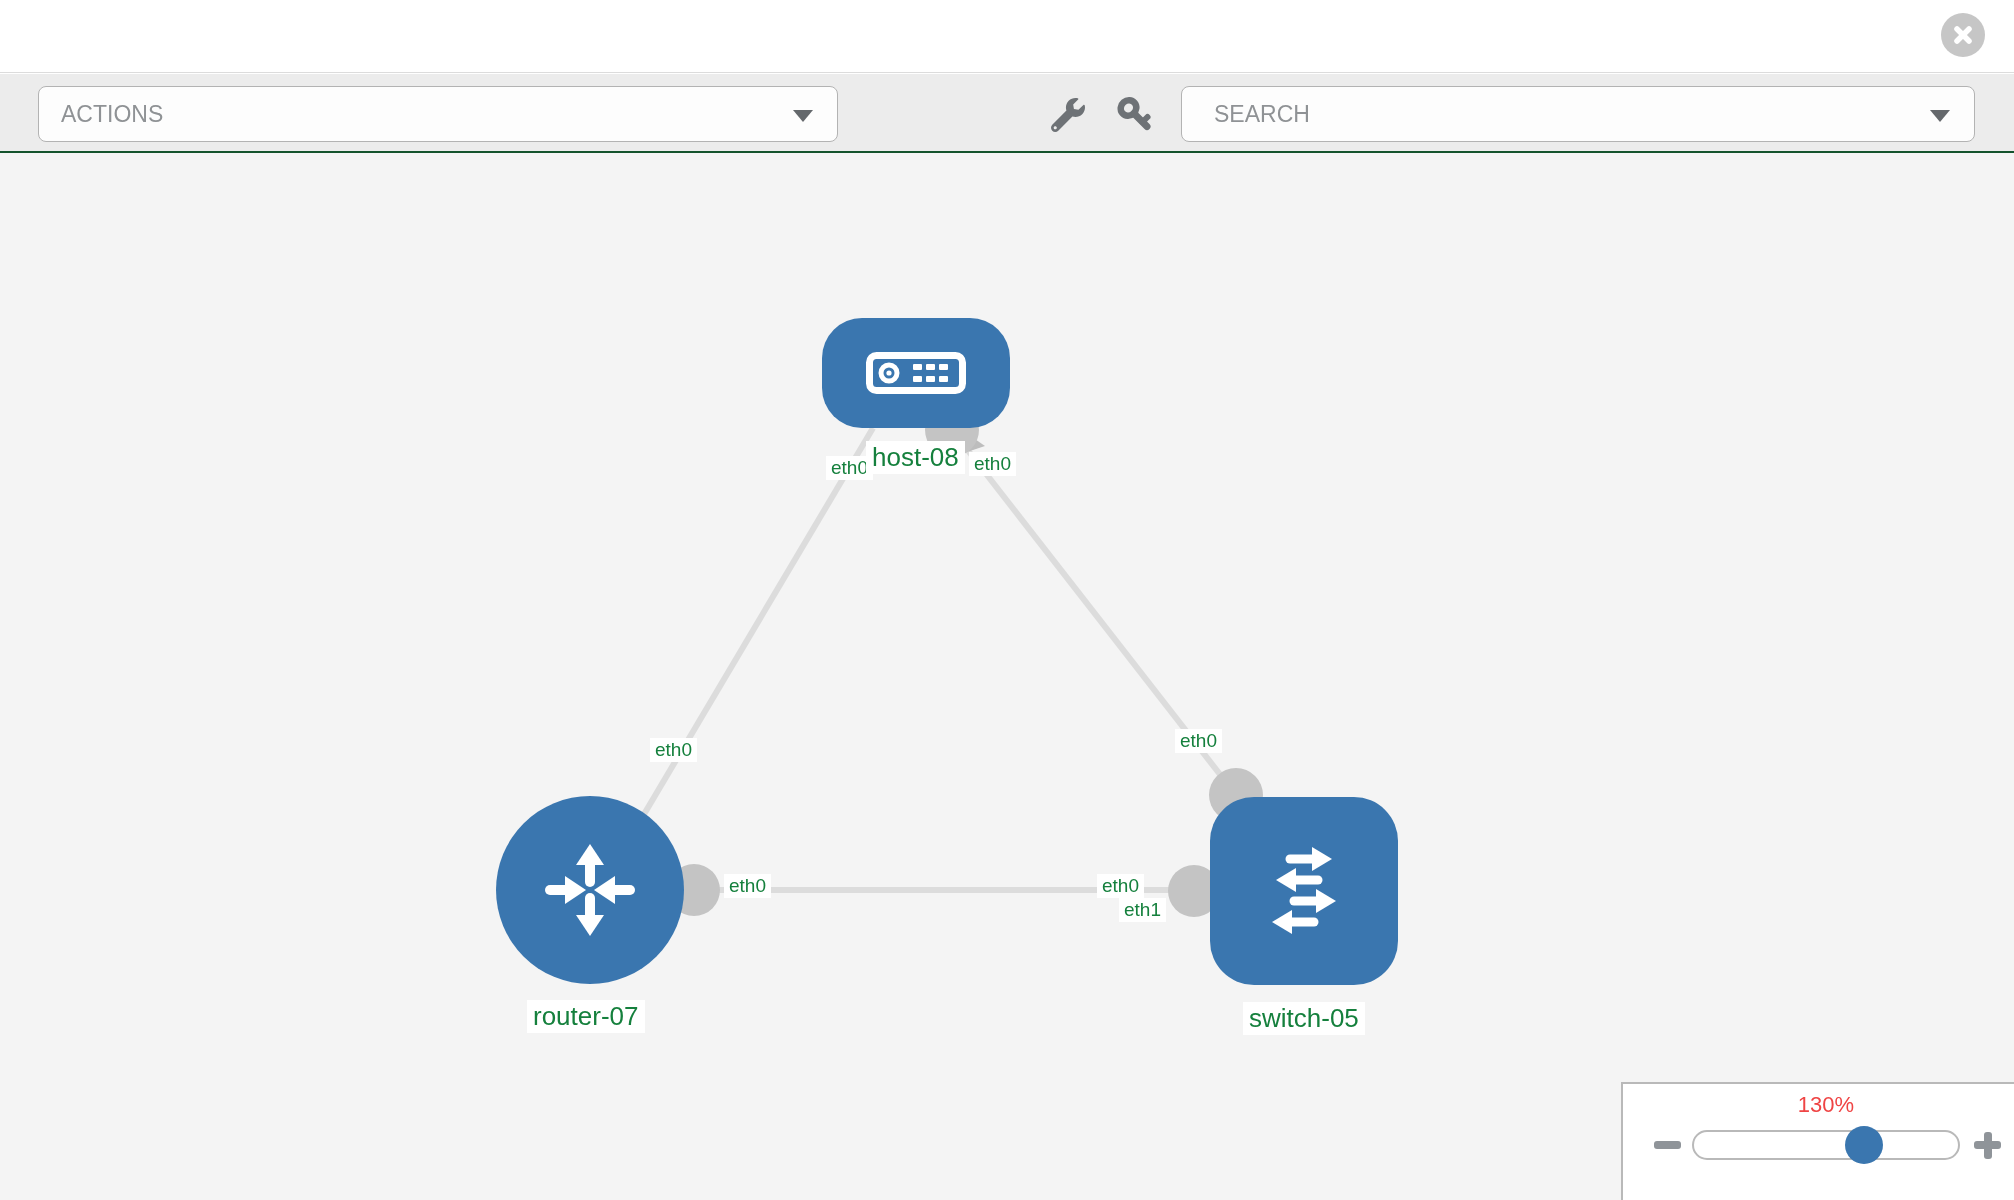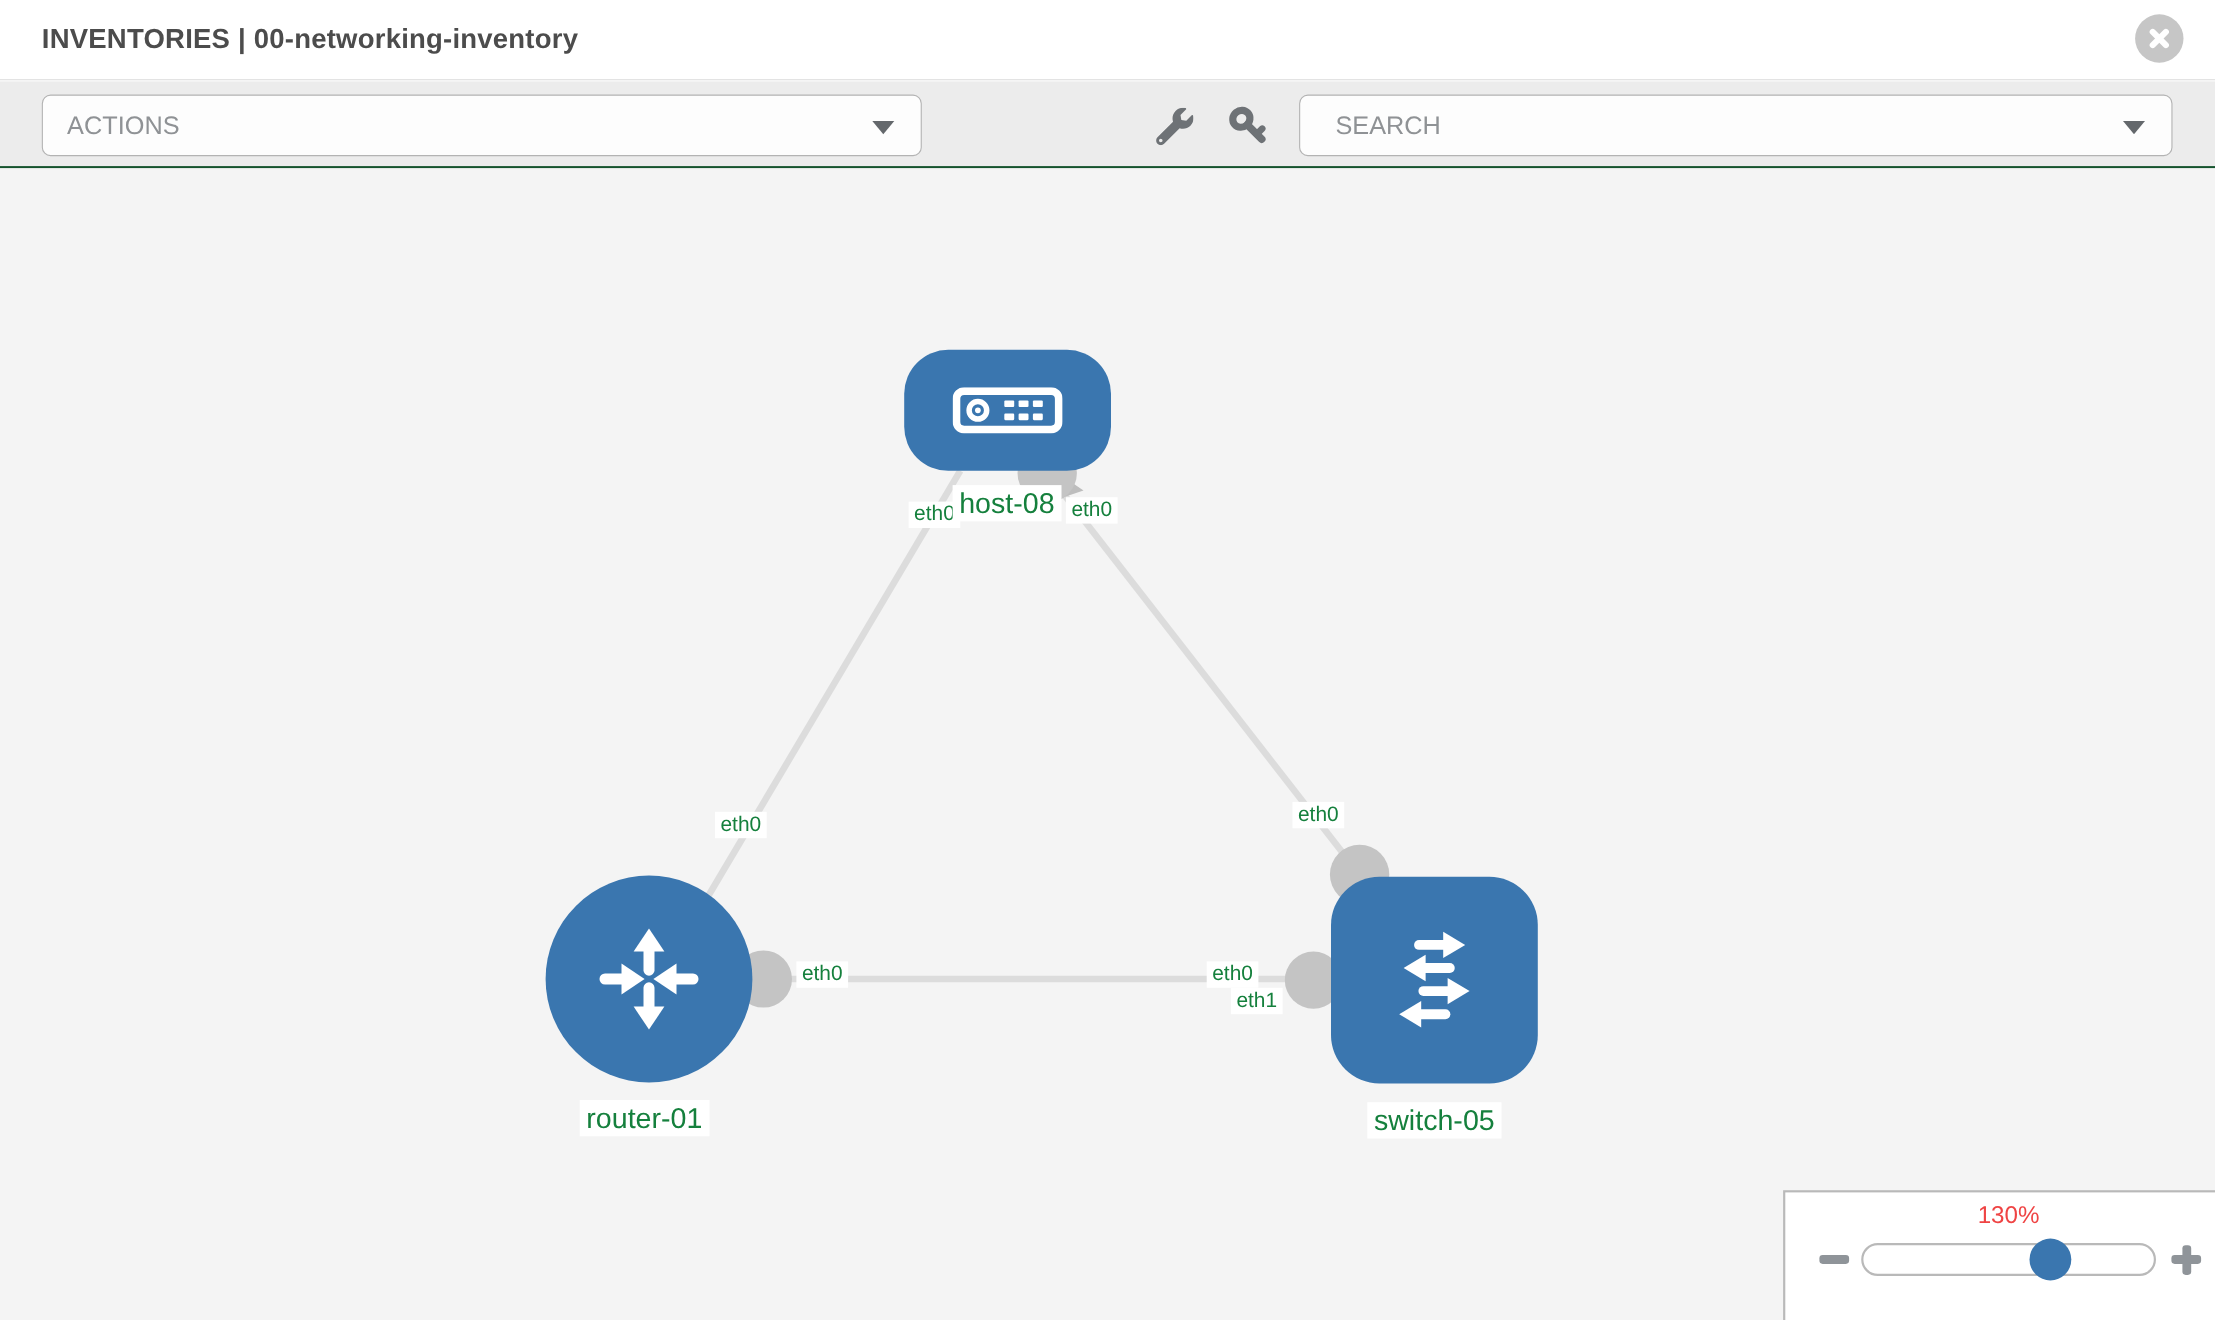--- a/index.html
+++ b/index.html
@@ -79,21 +79,20 @@
                   cursor:pointer; }
   .slider-knob { position:absolute; left:222px; top:42px; width:38px; height:38px;
                  border-radius:50%; background:#3a76af; cursor:grab; z-index:2; }
 </style>
 </head>
 <body>
 
 <div class="app">
 
   <div class="header">
-    <div class="page-title">INVENTORIES | 00-networking-inventory</div>
     <button class="close-btn">
       <svg width="22" height="22" viewBox="0 0 22 22">
         <line x1="5" y1="5" x2="17" y2="17" stroke="#fff" stroke-width="5.5" stroke-linecap="round"></line>
         <line x1="17" y1="5" x2="5" y2="17" stroke="#fff" stroke-width="5.5" stroke-linecap="round"></line>
       </svg>
     </button>
   </div>
 
   <div class="toolbar">
     <div class="select select-actions">
@@ -172,21 +171,21 @@
           <polygon points="24,41 44,29 44,53" stroke="none"></polygon>
           <line x1="42" y1="62" x2="66" y2="62"></line>
           <polygon points="84,62 64,50 64,74" stroke="none"></polygon>
           <line x1="62" y1="83" x2="38" y2="83"></line>
           <polygon points="20,83 40,71 40,95" stroke="none"></polygon>
         </g>
       </svg>
     </div>
 
     <div class="chip node-label lbl-host">host-08</div>
-    <div class="chip node-label lbl-router">router-01</div>
+    <div class="chip node-label lbl-router">router-07</div>
     <div class="chip node-label lbl-switch">switch-05</div>
 
     <div class="chip iface-label if-host-left">eth0</div>
     <div class="chip iface-label if-host-right">eth0</div>
     <div class="chip iface-label if-diag-left">eth0</div>
     <div class="chip iface-label if-switch-top">eth0</div>
     <div class="chip iface-label if-horiz-left">eth0</div>
     <div class="chip iface-label if-horiz-back">eth0</div>
     <div class="chip iface-label if-horiz-front">eth1</div>
 

